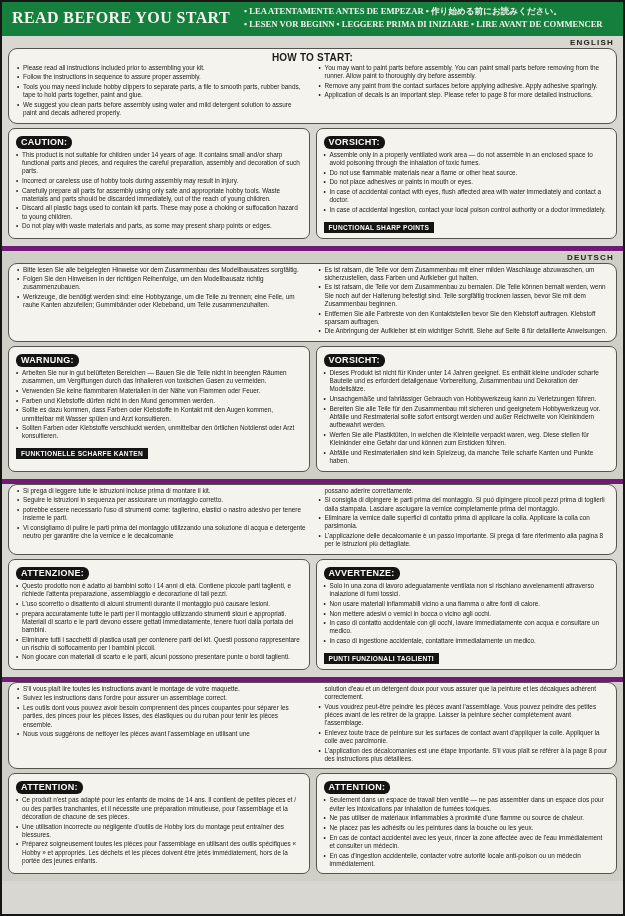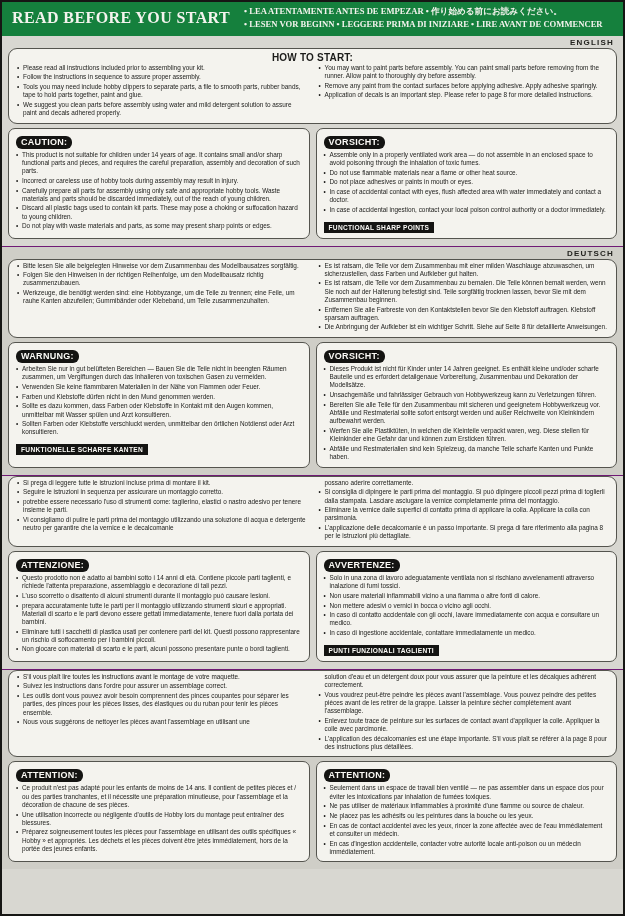--- a/index.html
+++ b/index.html
@@ -12,21 +12,21 @@
   
   .hdr{background:#15803d;color:#f4f3ee;display:flex;align-items:center;gap:14px;
        padding:3px 10px 4px;flex:0 0 auto;}
   .hdr-title{font-family:"Liberation Serif",serif;font-weight:bold;font-size:16px;
        letter-spacing:.4px;white-space:nowrap;}
   .hdr-sub{font-family:"Liberation Serif",serif;font-weight:bold;font-size:8.6px;
        line-height:1.55;flex:1;}
   
   .lang-section{flex:0 0 auto;padding:0 0 2px;}
   .lang-section.alt{background:#cfcec7;}
-  .lang-section + .lang-section{border-top:1px solid #701a75;}
+  .lang-section + .lang-section{border-top:5px solid #701a75;}
   .lang-label{font-size:8px;font-weight:bold;letter-spacing:1.2px;text-align:right;
        padding:2px 9px 1px;color:#23231f;}
   .start-box{margin:0 6px 4px;background:#f4f3ee;border:1px solid #54544e;
        border-radius:9px;padding:2px 8px 4px;}
   .start-head{font-size:10px;font-weight:bold;letter-spacing:.2px;margin:1px 0 1px;text-align:center;}
   .cols{display:flex;gap:12px;}
   ul.blist{flex:1;list-style:none;margin:0;padding:0;}
   ul.blist li{font-size:6.4px;line-height:1.28;margin:0 0 1.5px;padding-left:6px;position:relative;}
   ul.blist li::before{content:"•";position:absolute;left:0;top:0;}
   ul.blist li.nob{padding-left:6px;}

